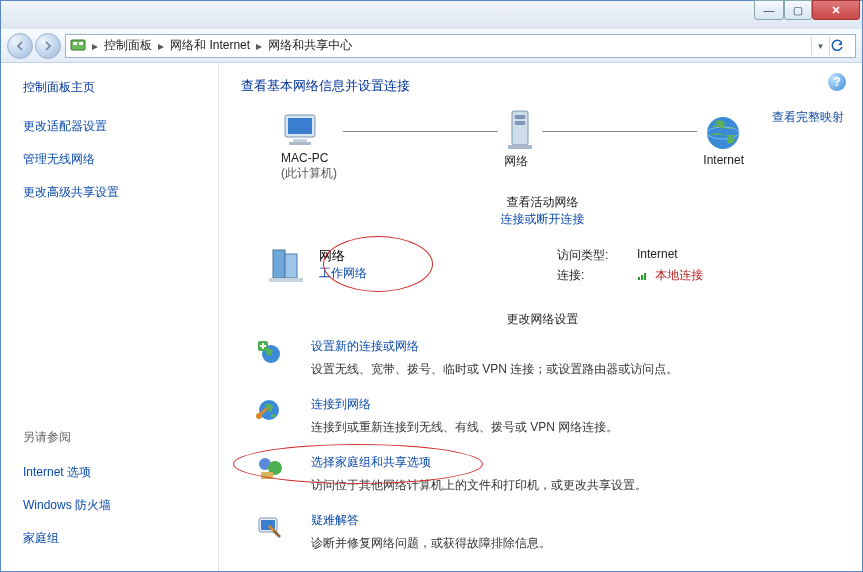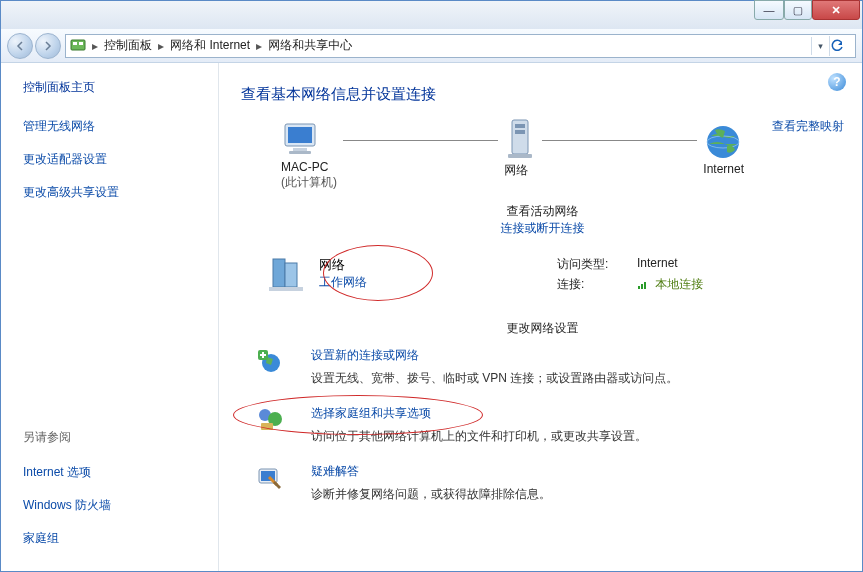--- a/index.html
+++ b/index.html
@@ -30,21 +30,21 @@
 
 .body { flex:1; display:flex; min-height:0; }
 .sidebar { width:218px; background:#fff; border-right:1px solid #e0e6ec; padding:16px 8px 16px 22px; font-size:12px; display:flex; flex-direction:column; }
 .side-title { color:#003399; font-size:12px; margin-bottom:14px; }
 .side-link { color:#0a4aa8; margin:8px 0; cursor:pointer; }
 .side-spacer { flex:1; }
 .side-sec-title { color:#666; margin:8px 0 10px; }
 .content { flex:1; padding:14px 18px 10px 22px; position:relative; overflow:hidden; }
 .help-icon { position:absolute; top:10px; right:16px; width:18px; height:18px; border-radius:50%; background:radial-gradient(circle at 30% 30%,#bfe1ff,#3a8ad8); color:#fff; font-size:12px; font-weight:bold; display:flex; align-items:center; justify-content:center; }
 
-h1.page-title { color:#003399; font-size:15px; font-weight:normal; margin-bottom:14px;margin-top:8px; }
+h1.page-title { color:#003399; font-size:13px; font-weight:normal; margin-bottom:14px; }
 
 
 .netmap { display:flex; align-items:center; position:relative; margin-bottom:8px; }
 .node { font-size:12px; color:#222; }
 .node .sub { color:#555; }
 .map-link-line { flex:1; height:1px; background:#888; margin:0 6px 30px 6px; }
 .map-link { color:#0a4aa8; font-size:12px; text-align:right; min-width:90px; }
 .map-right { position:absolute; right:0; top:0; }
 
 .section-head { display:flex; align-items:center; margin:10px 0 6px;flex-direction:column; }
@@ -53,21 +53,21 @@
 .section-head .rlink { color:#0a4aa8; font-size:12px; white-space:nowrap; cursor:pointer; }
 
 
 .active-net { display:flex; align-items:flex-start; padding:10px 0 6px 26px; }
 .active-left { display:flex; align-items:center; gap:12px; position:relative; width:290px;}
 .ellipse1 { position:absolute; left:56px; top:-8px; width:110px; height:56px; border:1.5px solid #d02a2a; border-radius:50%; pointer-events:none; }
 .active-right { flex:1; font-size:12px; }
 .kv { display:flex; gap:18px; margin:3px 0;}
 .kv .k { width:62px; color:#222;}
 .kv .v { color:#222;}
-.kv .v a { color:#4d7c0f; text-decoration:none; }
+.kv .v a { color:#b91c1c; text-decoration:none; }
 
 
 .settings { margin-top:6px; }
 .setting { display:flex; gap:28px; margin:10px 0 18px 14px; position:relative;}
 .setting .txt .t { color:#0a4aa8; font-size:12px; margin-bottom:6px; cursor:pointer; }
 .setting .txt .d { color:#333; font-size:12px; }
 .setting-icon { width:28px; height:28px; flex:none; display:flex; align-items:center; justify-content:center; font-size:22px; }
 .ellipse2 { position:absolute; left:-22px; top:-10px; width:250px; height:40px; border:1.5px solid #d02a2a; border-radius:50%; pointer-events:none; }
 
 
@@ -129,22 +129,22 @@
             <path d="M12 2 L12 6 L8 6 Z" fill="#1560b8"></path>
           </svg>
       </span>
     </div>
   </div>
 
   <div class="body">
 
     <div class="sidebar">
       <div class="side-title">控制面板主页</div>
+      <div class="side-link">更改适配器设置</div>
       <div class="side-link">管理无线网络</div>
-      <div class="side-link">更改适配器设置</div>
       <div class="side-link">更改高级共享设置</div>
       <div class="side-spacer"></div>
       <div class="side-sec-title">另请参阅</div>
       <div class="side-link">Internet 选项</div>
       <div class="side-link">Windows 防火墙</div>
       <div class="side-link">家庭组</div>
     </div>
 
     <div class="content">
       <div class="help-icon">?</div>
@@ -243,20 +243,34 @@
                 <rect x="3" y="3" width="10" height="10" rx="2" fill="#4caf50"></rect>
                 <path d="M8 5 L8 11 M5 8 L11 8" stroke="#fff" stroke-width="2"></path>
               </svg>
           </div>
           <div class="txt">
             <div class="t">设置新的连接或网络</div>
             <div class="d">设置无线、宽带、拨号、临时或 VPN 连接；或设置路由器或访问点。</div>
           </div>
         </div>
 
+        <div class="setting">
+          <div class="setting-icon">
+            <svg width="28" height="28">
+                <circle cx="14" cy="14" r="10" fill="#3a8ad8"></circle>
+                <path d="M10 8 Q14 7 18 10 L16 16 Q12 15 10 8 M16 18 Q20 17 21 20 Q19 22 16 21 Z" fill="#5db05a"></path>
+                <path d="M4 20 L12 12" stroke="#d88a2a" stroke-width="3"></path>
+                <circle cx="4" cy="20" r="3" fill="#d88a2a"></circle>
+              </svg>
+          </div>
+          <div class="txt">
+            <div class="t">连接到网络</div>
+            <div class="d">连接到或重新连接到无线、有线、拨号或 VPN 网络连接。</div>
+          </div>
+        </div>
 
         <div class="setting">
           <div class="ellipse2"></div>
           <div class="setting-icon">
             <svg width="28" height="28">
                 <circle cx="10" cy="10" r="6" fill="#5a8ad8"></circle>
                 <circle cx="20" cy="14" r="7" fill="#4caf50"></circle>
                 <rect x="6" y="18" width="12" height="7" rx="1" fill="#d8b45a"></rect>
               </svg>
           </div>

